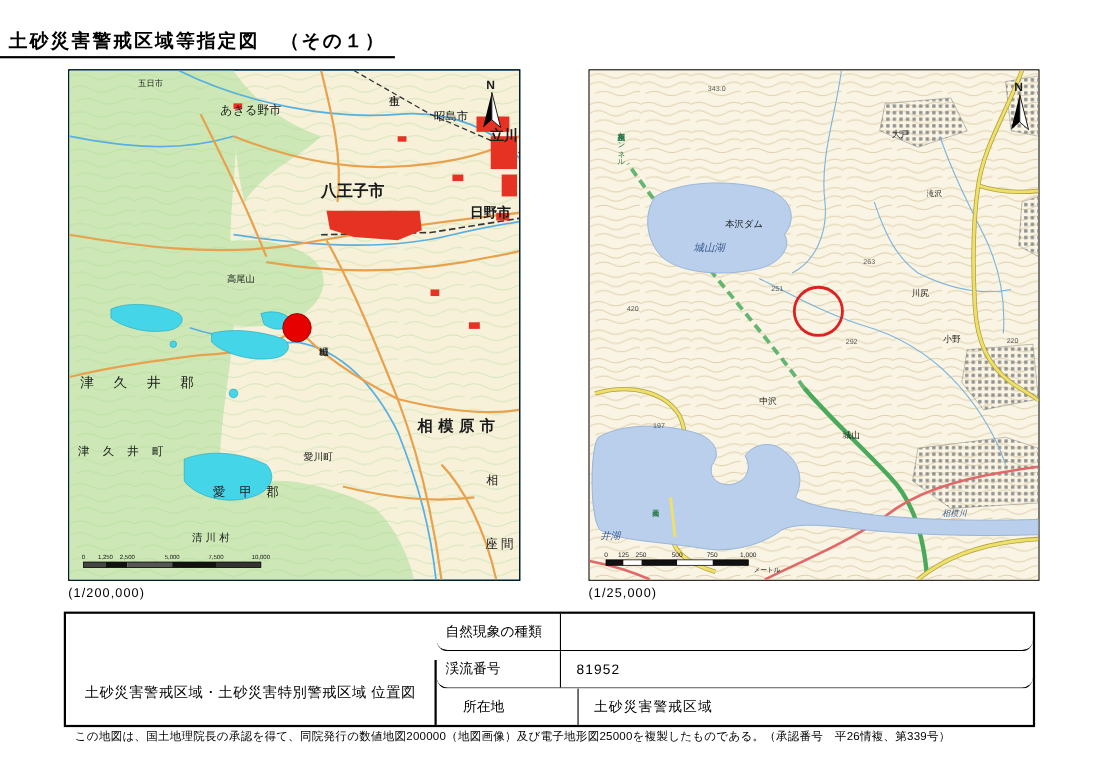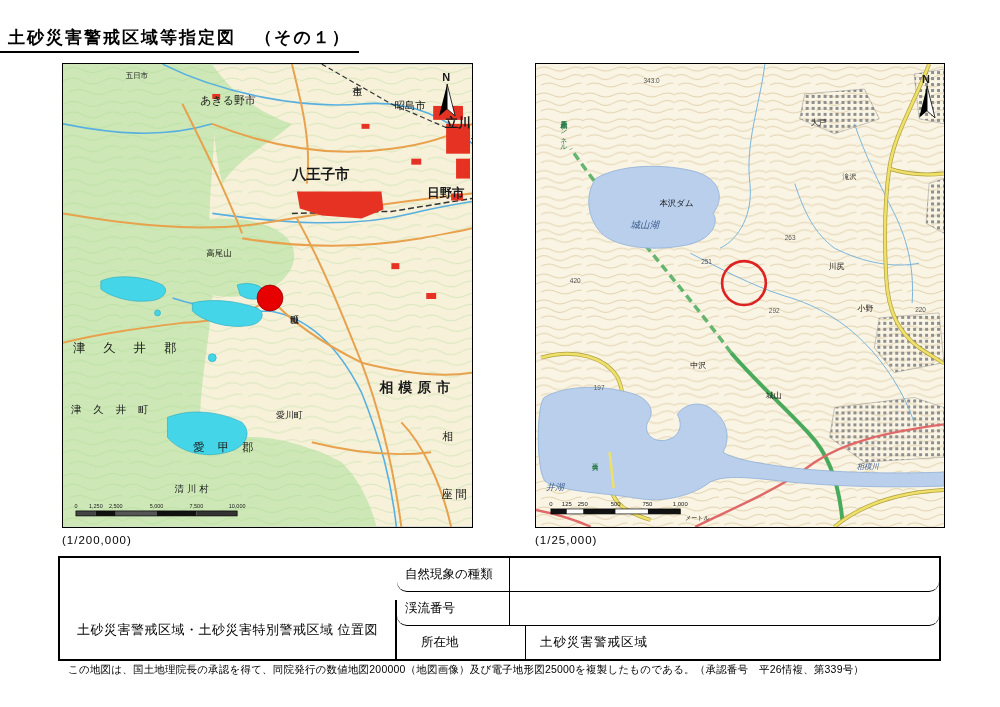--- a/index.html
+++ b/index.html
@@ -279,20 +279,21 @@
 <div class="map-caption" id="right-map-caption">(1/25,000)</div>
 
 <div class="info-table">
   <div class="cell-location">土砂災害警戒区域・土砂災害特別警戒区域 位置図</div>
   <div class="table-rows">
     <div class="table-row">
       <div class="row-label">自然現象の種類</div>
     </div>
     <div class="table-row">
       <div class="row-label">渓流番号</div>
+      <div class="row-value">81952</div>
     </div>
     <div class="table-row">
       <div class="row-label">所在地</div>
       <div class="row-value">土砂災害警戒区域</div>
     </div>
   </div>
 </div>
 
 <div class="footnote">この地図は、国土地理院長の承認を得て、同院発行の数値地図200000（地図画像）及び電子地形図25000を複製したものである。（承認番号　平26情複、第339号）</div>
 

